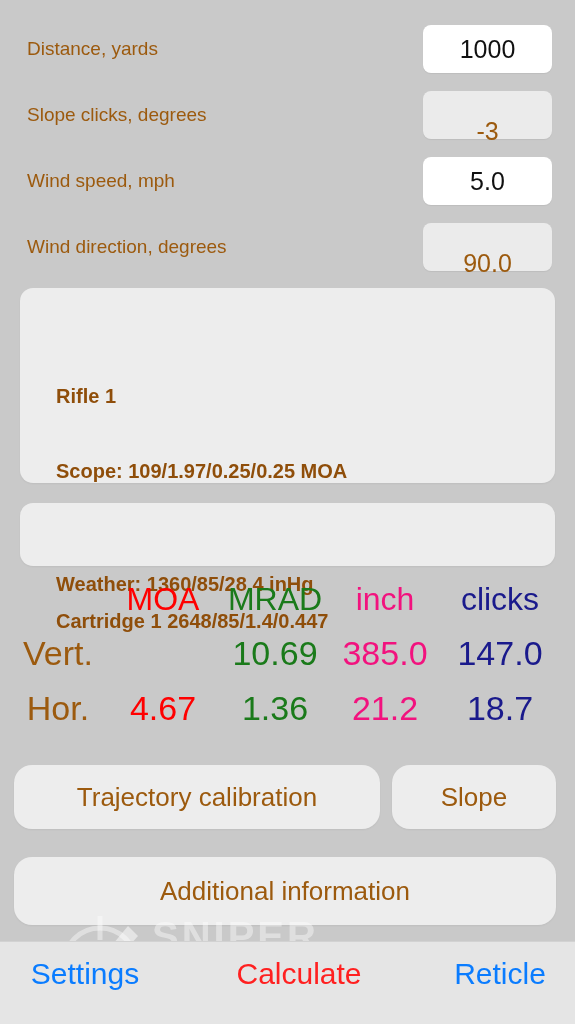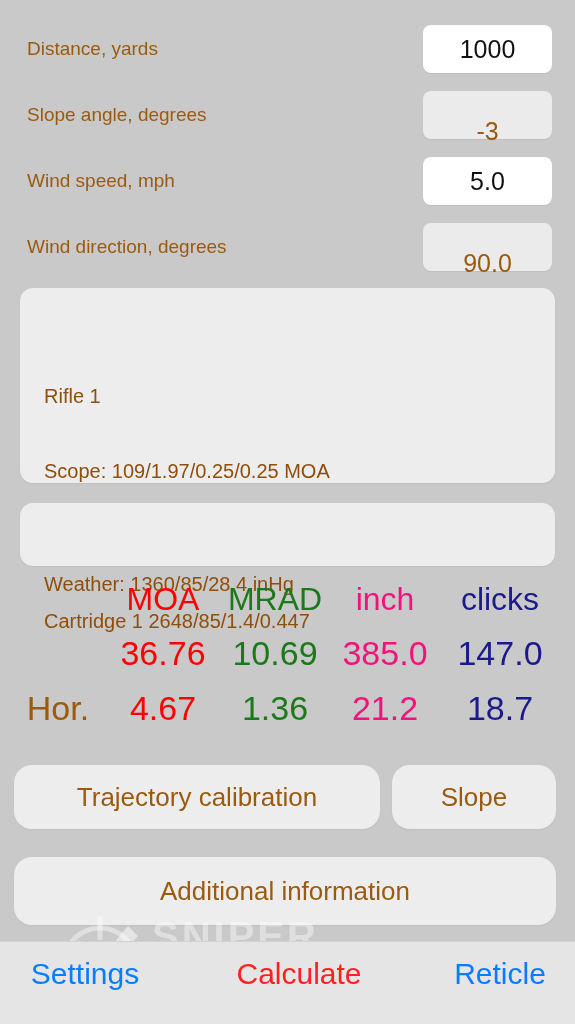--- a/index.html
+++ b/index.html
@@ -99,24 +99,24 @@
     width: 535px;
     background: #ededed;
     border-radius: 13px;
     box-sizing: border-box;
     box-shadow: 0 1px 2px rgba(0,0,0,0.05);
   }
   #rifle-card { top: 288px; height: 195px; }
   #weather-card { top: 503px; height: 63px; }
   .card-lines {
     position: absolute;
-    left: 24px;
+    left: 36px;
     top: 46px;
     font-size: 20px;
-    font-weight: normal;
+    font-weight: bold;
     line-height: 25px;
     color: #8f4e0a;
     white-space: pre;
   }
   #weather-card .card-lines { top: 19px; }
   .card-lines div { white-space: pre; }
 
   
   #results {
     position: absolute;
@@ -192,21 +192,21 @@
 <body>
 
 <div id="app">
 
   <div class="row" style="top:16px">
     <div class="row-label">Distance, yards</div>
     <input class="field editable" type="text" value="1000" style="">
   </div>
 
   <div class="row" style="top:82px">
-    <div class="row-label">Slope angle, degrees</div>
+    <div class="row-label">Slope clicks, degrees</div>
     <div class="field readonly">-3</div>
   </div>
 
   <div class="row" style="top:148px">
     <div class="row-label">Wind speed, mph</div>
     <input class="field editable" type="text" value="5.0" style="">
   </div>
 
   <div class="row" style="top:214px">
     <div class="row-label">Wind direction, degrees</div>
@@ -228,21 +228,21 @@
     </div>
   </div>
 
   <div id="results">
 
     <div class="res-cell res-head c-moa" style="color:#ff0000">MOA</div>
     <div class="res-cell res-head c-mrad" style="color:#1a7a1a">MRAD</div>
     <div class="res-cell res-head c-inch" style="color:#f2127e">inch</div>
     <div class="res-cell res-head c-clicks" style="color:#1a1a8c">clicks</div>
 
-    <div class="res-cell res-r1 c-moa" style="color:#ff0000">36.76</div>
+    <div class="res-cell res-r1 c-label">Vert.</div>
     <div class="res-cell res-r1 c-mrad" style="color:#1a7a1a">10.69</div>
     <div class="res-cell res-r1 c-inch" style="color:#f2127e">385.0</div>
     <div class="res-cell res-r1 c-clicks" style="color:#1a1a8c">147.0</div>
 
     <div class="res-cell res-r2 c-label">Hor.</div>
     <div class="res-cell res-r2 c-moa" style="color:#ff0000">4.67</div>
     <div class="res-cell res-r2 c-mrad" style="color:#1a7a1a">1.36</div>
     <div class="res-cell res-r2 c-inch" style="color:#f2127e">21.2</div>
     <div class="res-cell res-r2 c-clicks" style="color:#1a1a8c">18.7</div>
   </div>

